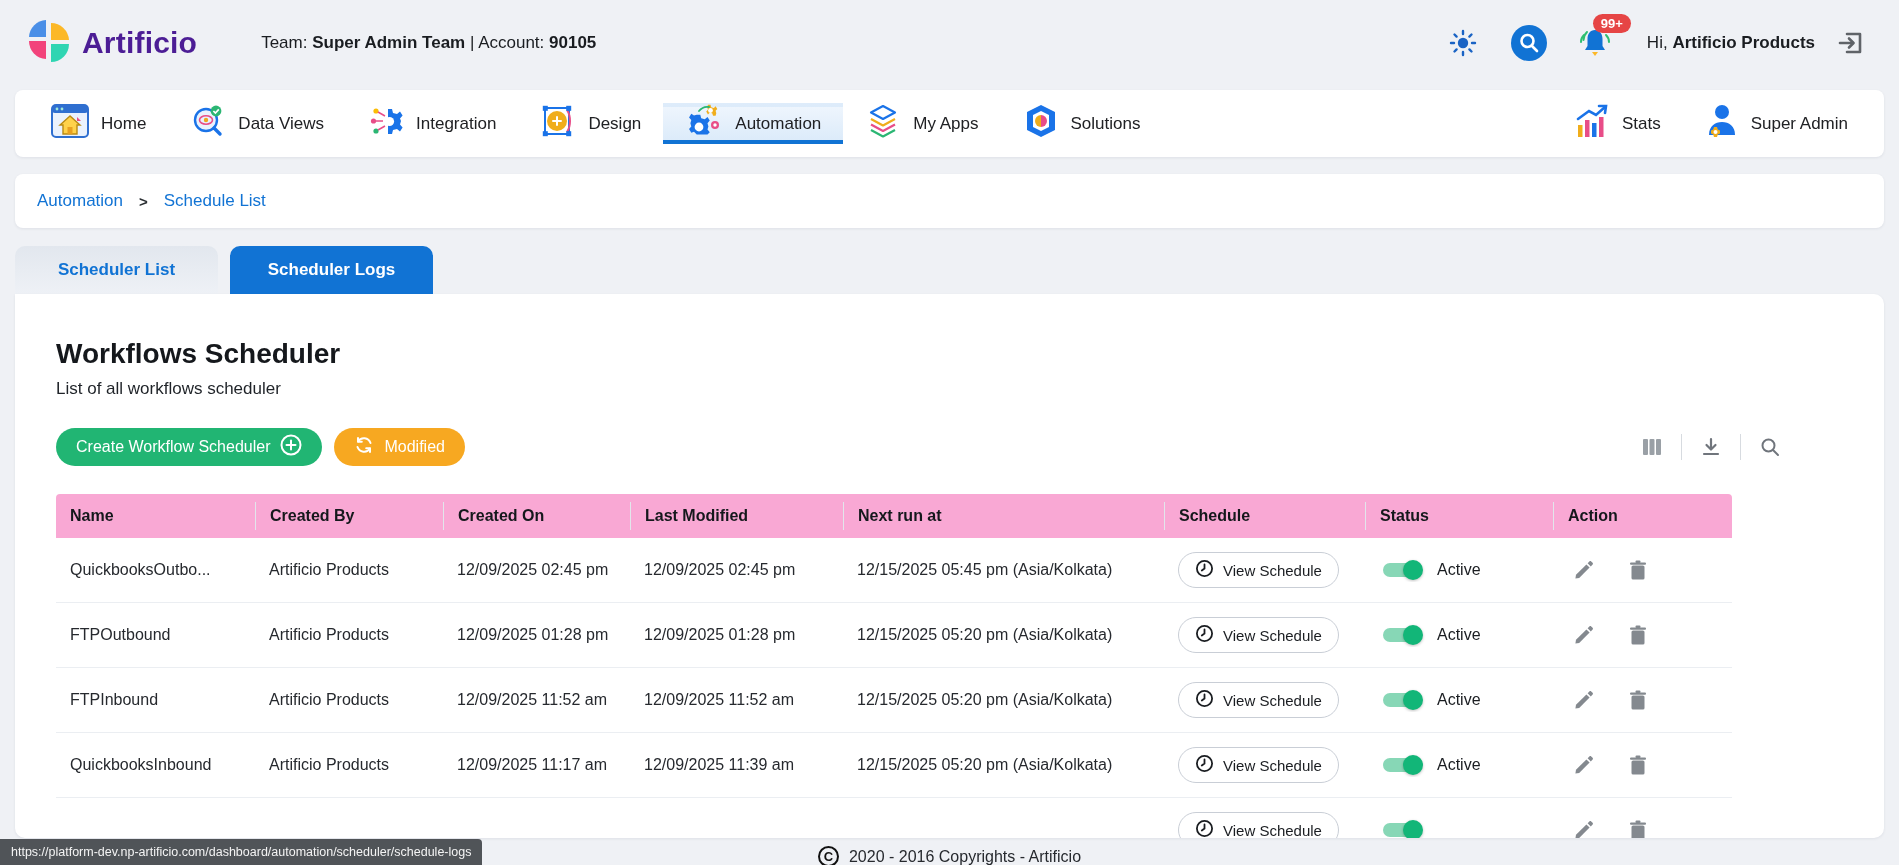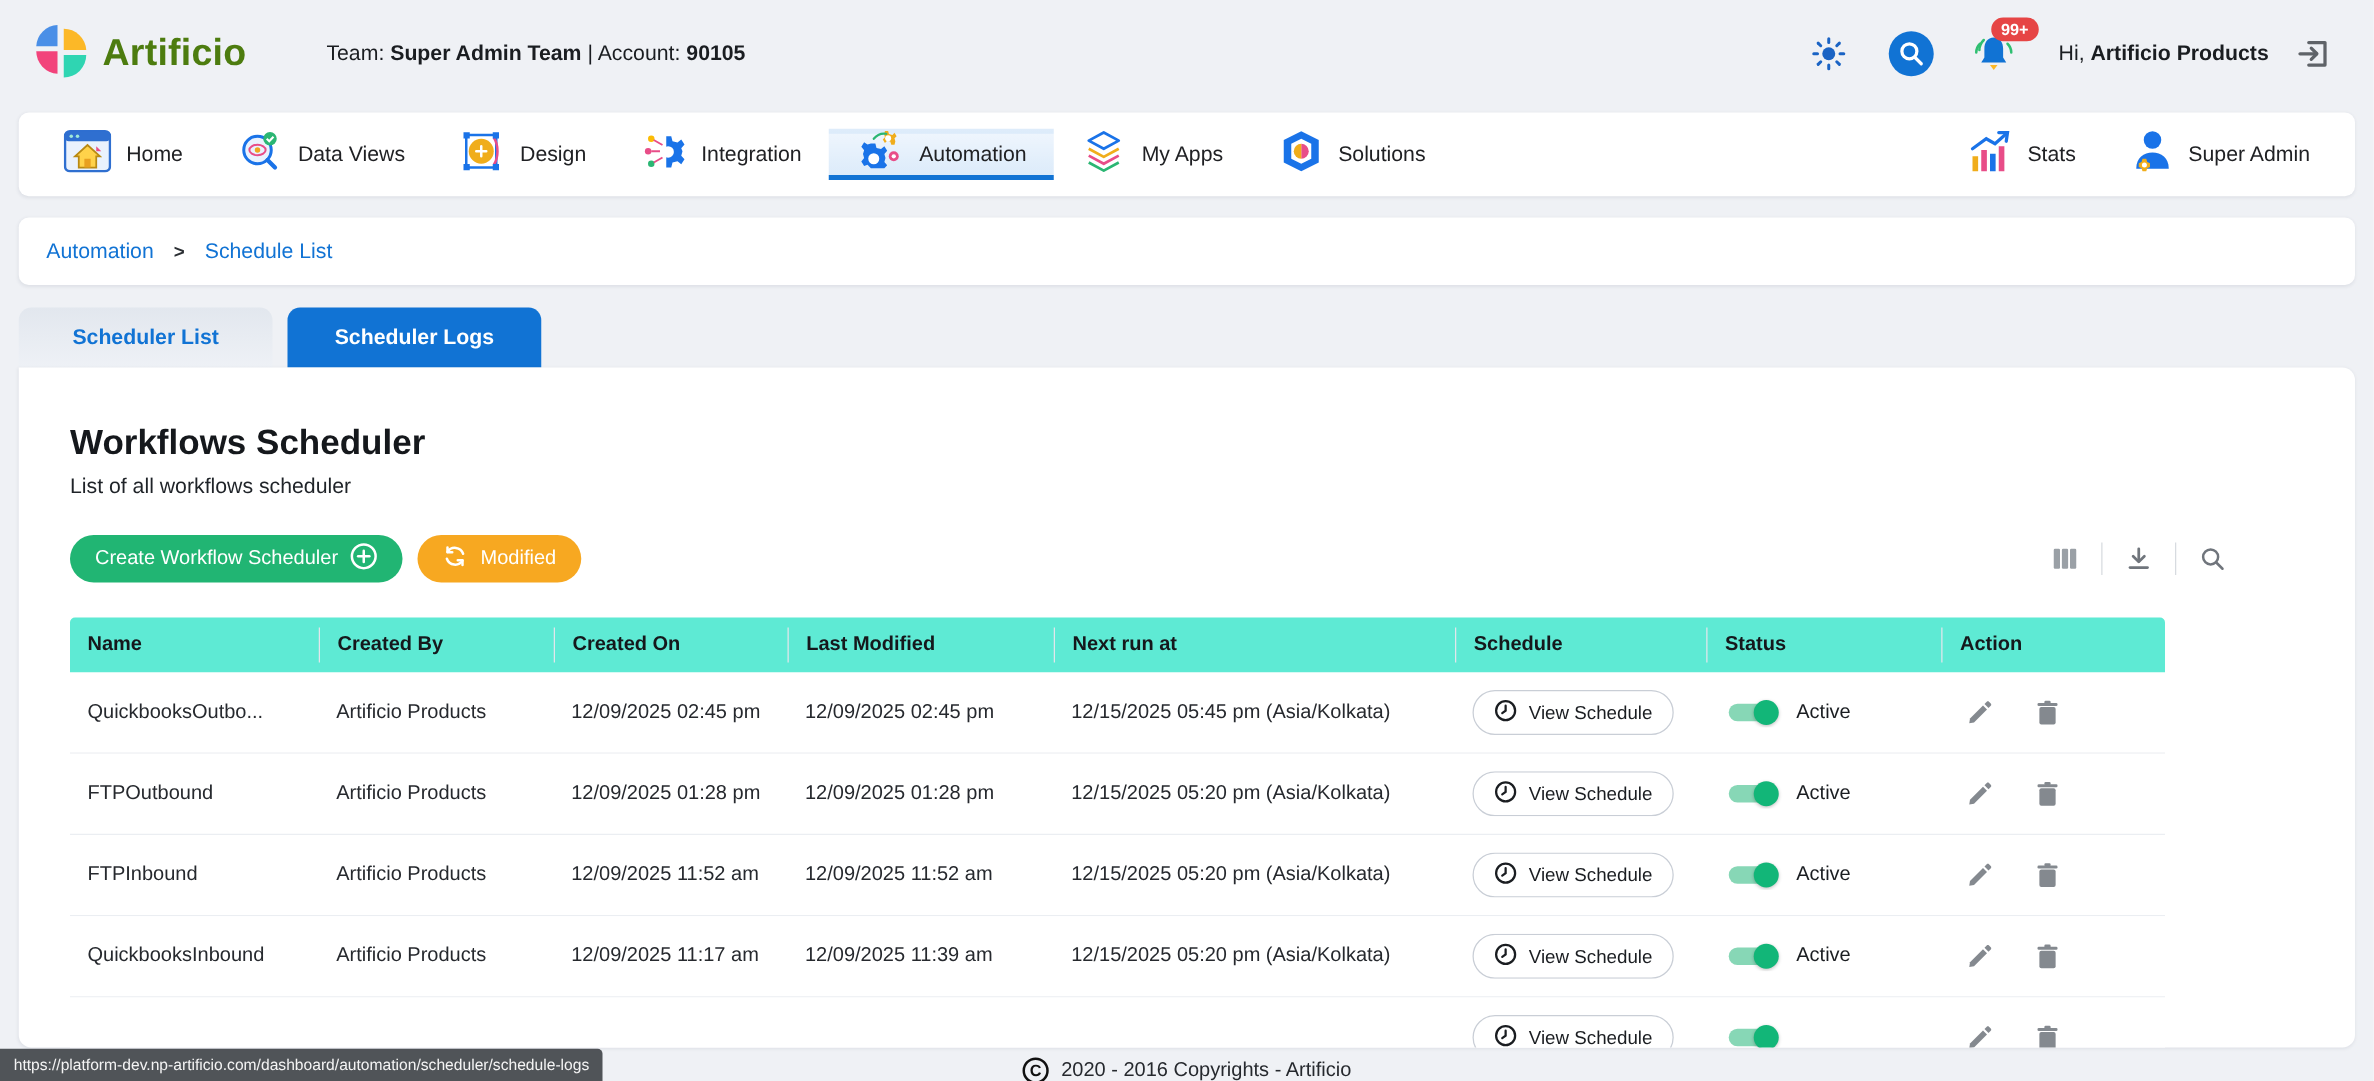--- a/index.html
+++ b/index.html
@@ -10,21 +10,21 @@
     color: #212529;
     overflow: hidden;
   }
   .page { position: relative; width: 1899px; height: 865px; overflow: hidden; }
 
   
   .top-header {
     height: 86px; display: flex; align-items: center; padding: 0 28px;
   }
   .logo-wrap { display:flex; align-items:center; gap:12px; cursor:pointer; }
-  .logo-text { font-size: 30px; font-weight: bold; color:#4d7c0f; letter-spacing:.2px; }
+  .logo-text { font-size: 30px; font-weight: bold; color:#4c1d95; letter-spacing:.2px; }
   .team-info { margin-left: 64px; font-size: 17px; color:#1a1d21;text-align:right; }
   .team-info b { font-weight: bold; }
   .header-right { margin-left:auto; display:flex; align-items:center; gap:26px; }
   .hicon { width:40px; height:40px; display:flex; align-items:center; justify-content:center; cursor:pointer; position:relative; }
   .badge {
     position:absolute; top:-9px; right:-16px; background:#e64545; color:#fff;
     font-size:13px; font-weight:bold; padding:3px 8px; border-radius:11px; line-height:1;
   }
   .greeting { font-size:17px; color:#1a1d21; white-space:nowrap; margin-left:6px; }
   .greeting b { font-weight:bold; }
@@ -84,21 +84,21 @@
   .ticon { width:34px; height:34px; display:flex; align-items:center; justify-content:center; cursor:pointer; }
   .tsep { width:1px; height:26px; background:#d7dbe0; margin:0 12px; }
 
   
   .table { margin-top:28px; width:1676px; }
   .thead, .trow {
     display:grid;
     grid-template-columns: 199px 188px 187px 213px 321px 201px 188px 179px;
     align-items:center;
   }
-  .thead { background:#5eead4; height:44px; border-radius:4px 4px 0 0; }
+  .thead { background:#f9a8d4; height:44px; border-radius:4px 4px 0 0; }
   .th {
     font-size:16px; font-weight:bold; color:#15181c; padding-left:14px;
     height:28px; display:flex; align-items:center; border-left:1px solid #e2e6eb;
   }
   .th:first-child { border-left:none; }
   .trow { height:65px; border-bottom:1px solid #ebeef2; background:#fff; }
   .td { font-size:16px; color:#26292e; padding-left:14px; white-space:nowrap; overflow:hidden; }
 
   .pill-btn {
     display:inline-flex; align-items:center; gap:9px; height:36px; padding:0 16px;
@@ -229,44 +229,44 @@
           <line x1="24" y1="25" x2="30" y2="31" stroke="#1a73e8" stroke-width="3.4" stroke-linecap="round"></line>
           <circle cx="26" cy="8" r="5.4" fill="#2bb673"></circle>
           <path d="M23.4 8 L25.4 10 L28.8 6.4" fill="none" stroke="#fff" stroke-width="1.7"></path>
         </svg>
       </span>
       <span>Data Views</span>
     </div>
     <div class="nav-item">
       <span>
         <svg width="36" height="36" viewBox="0 0 36 36">
+          <path d="M20 6 L24 6 L25 10 L29 11 L32 8.6 L34.6 12.6 L32 15.5 L33 18 L32 21.5 L34.6 24.4 L32 28.4 L29 26 L25 27 L24 31 L20 31 Z" fill="#1a73e8"></path>
+          <circle cx="21.5" cy="18.5" r="4.6" fill="#fff"></circle>
+          <circle cx="8" cy="8" r="2.6" fill="#fbbc05"></circle>
+          <circle cx="5.5" cy="18" r="2.6" fill="#e84d88"></circle>
+          <circle cx="8" cy="28" r="2.6" fill="#2bb673"></circle>
+          <path d="M10 9 L17 13 M8 18 L15 18 M10 27 L17 23" stroke="#e84d88" stroke-width="1.5" fill="none"></path>
+        </svg>
+      </span>
+      <span>Integration</span>
+    </div>
+    <div class="nav-item">
+      <span>
+        <svg width="36" height="36" viewBox="0 0 36 36">
           <rect x="5" y="5" width="24" height="26" fill="none" stroke="#1a73e8" stroke-width="2"></rect>
           <path d="M27 7 C31 13 31 23 27 29" fill="none" stroke="#e84d88" stroke-width="2"></path>
           <circle cx="17" cy="18" r="10" fill="#f0ad1b"></circle>
           <path d="M17 14 L17 22 M13 18 L21 18" stroke="#fff" stroke-width="2" stroke-linecap="round"></path>
           <rect x="2.8" y="2.8" width="5" height="5" fill="#1a73e8"></rect>
           <rect x="26.2" y="2.8" width="5" height="5" fill="#1a73e8"></rect>
           <rect x="2.8" y="28.2" width="5" height="5" fill="#1a73e8"></rect>
           <rect x="26.2" y="28.2" width="5" height="5" fill="#1a73e8"></rect>
         </svg>
       </span>
       <span>Design</span>
-    </div>
-    <div class="nav-item">
-      <span>
-        <svg width="36" height="36" viewBox="0 0 36 36">
-          <path d="M20 6 L24 6 L25 10 L29 11 L32 8.6 L34.6 12.6 L32 15.5 L33 18 L32 21.5 L34.6 24.4 L32 28.4 L29 26 L25 27 L24 31 L20 31 Z" fill="#1a73e8"></path>
-          <circle cx="21.5" cy="18.5" r="4.6" fill="#fff"></circle>
-          <circle cx="8" cy="8" r="2.6" fill="#fbbc05"></circle>
-          <circle cx="5.5" cy="18" r="2.6" fill="#e84d88"></circle>
-          <circle cx="8" cy="28" r="2.6" fill="#2bb673"></circle>
-          <path d="M10 9 L17 13 M8 18 L15 18 M10 27 L17 23" stroke="#e84d88" stroke-width="1.5" fill="none"></path>
-        </svg>
-      </span>
-      <span>Integration</span>
     </div>
     <div class="nav-item active">
       <span>
         <svg width="38" height="36" viewBox="0 0 38 36">
           <path d="M12 14 L16 14 L17 18 L21 19 L24 16.5 L26.5 20.5 L24 23.5 L25 27 L24 30.5 L26.5 33.5 L24 36 L12 36 L9 33 L6 34 L3.5 30 L6 27 L5 23.5 L6 20 L3.5 17 L6 13 L9 15 Z" fill="#1a73e8" transform="scale(0.9) translate(1,-1)"></path>
           <circle cx="14" cy="24" r="4.4" fill="#fff"></circle>
           <path d="M24 2 L27 2 L27.8 5 L31 5.8 L33 3.8 L35 7 L33 9 L33.8 12 L33 15 L30 15 L29 12 L26 11.4 L24 13.4 L22 10 L24 8 L23.2 5 Z" fill="#f0ad1b" transform="scale(0.85) translate(3,0)"></path>
           <circle cx="25.5" cy="7.5" r="2.4" fill="#fff"></circle>
           <circle cx="30" cy="22" r="4" fill="#e84d88"></circle>
           <circle cx="30" cy="22" r="1.7" fill="#fff"></circle>

